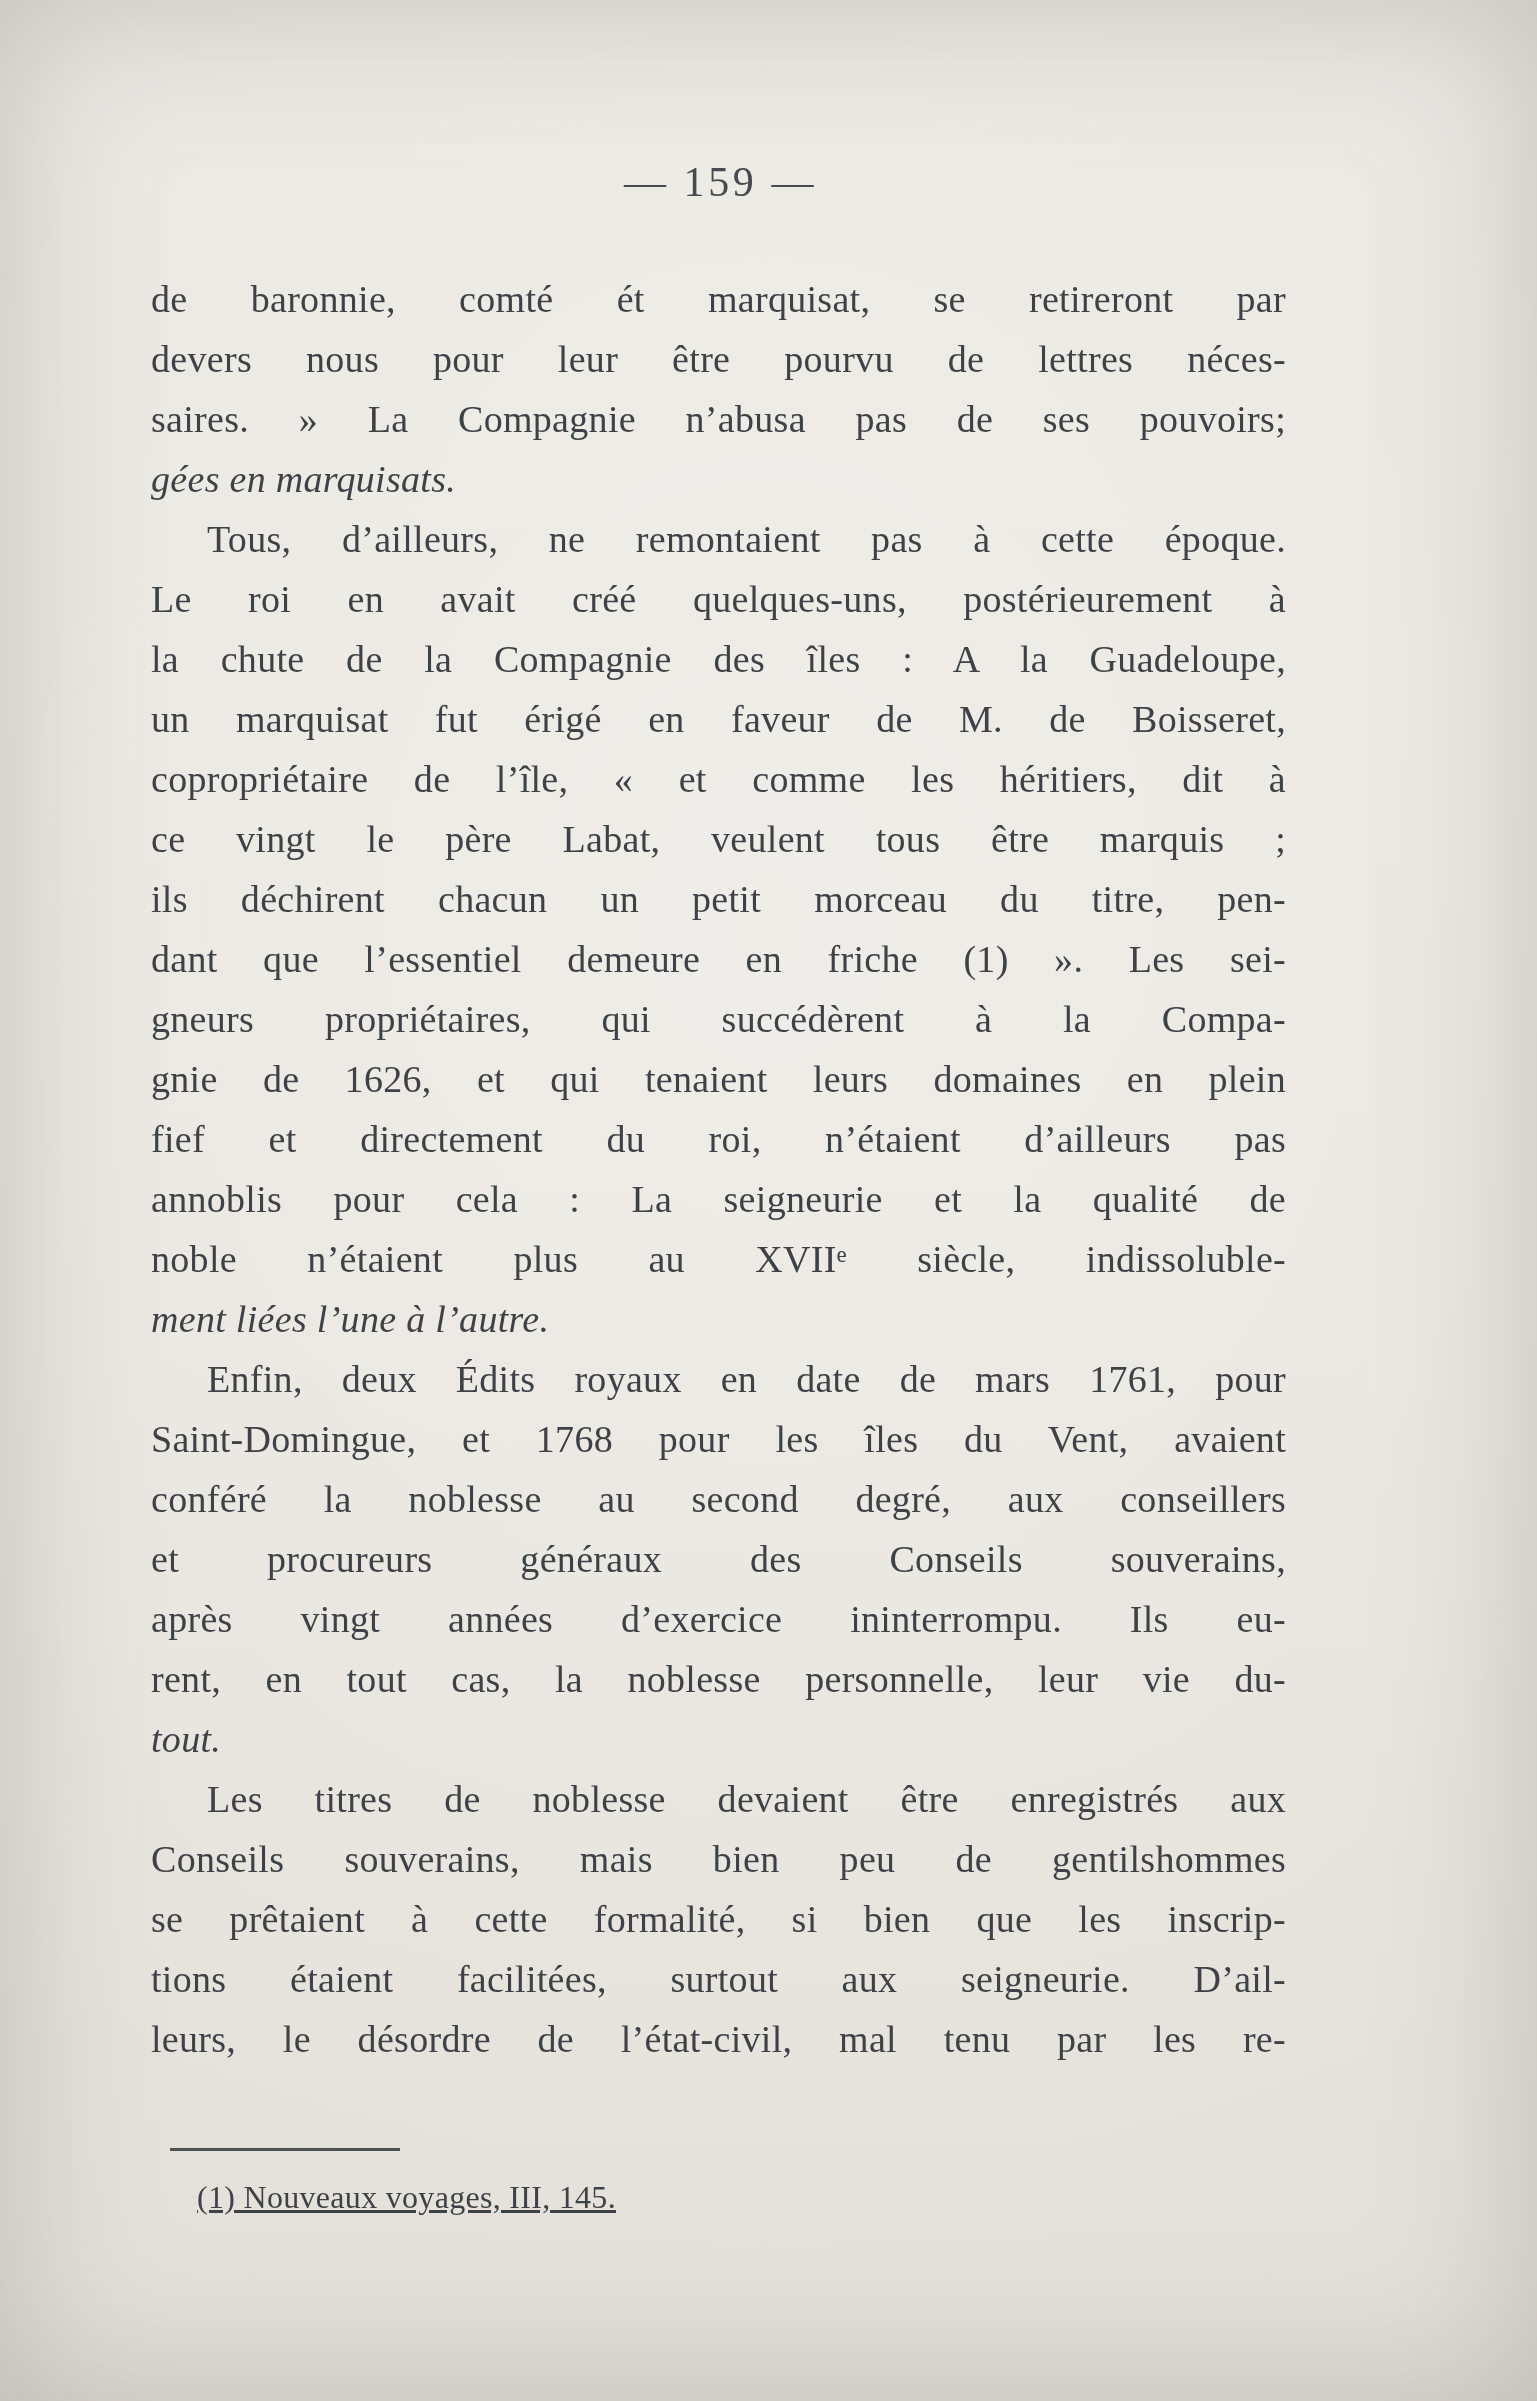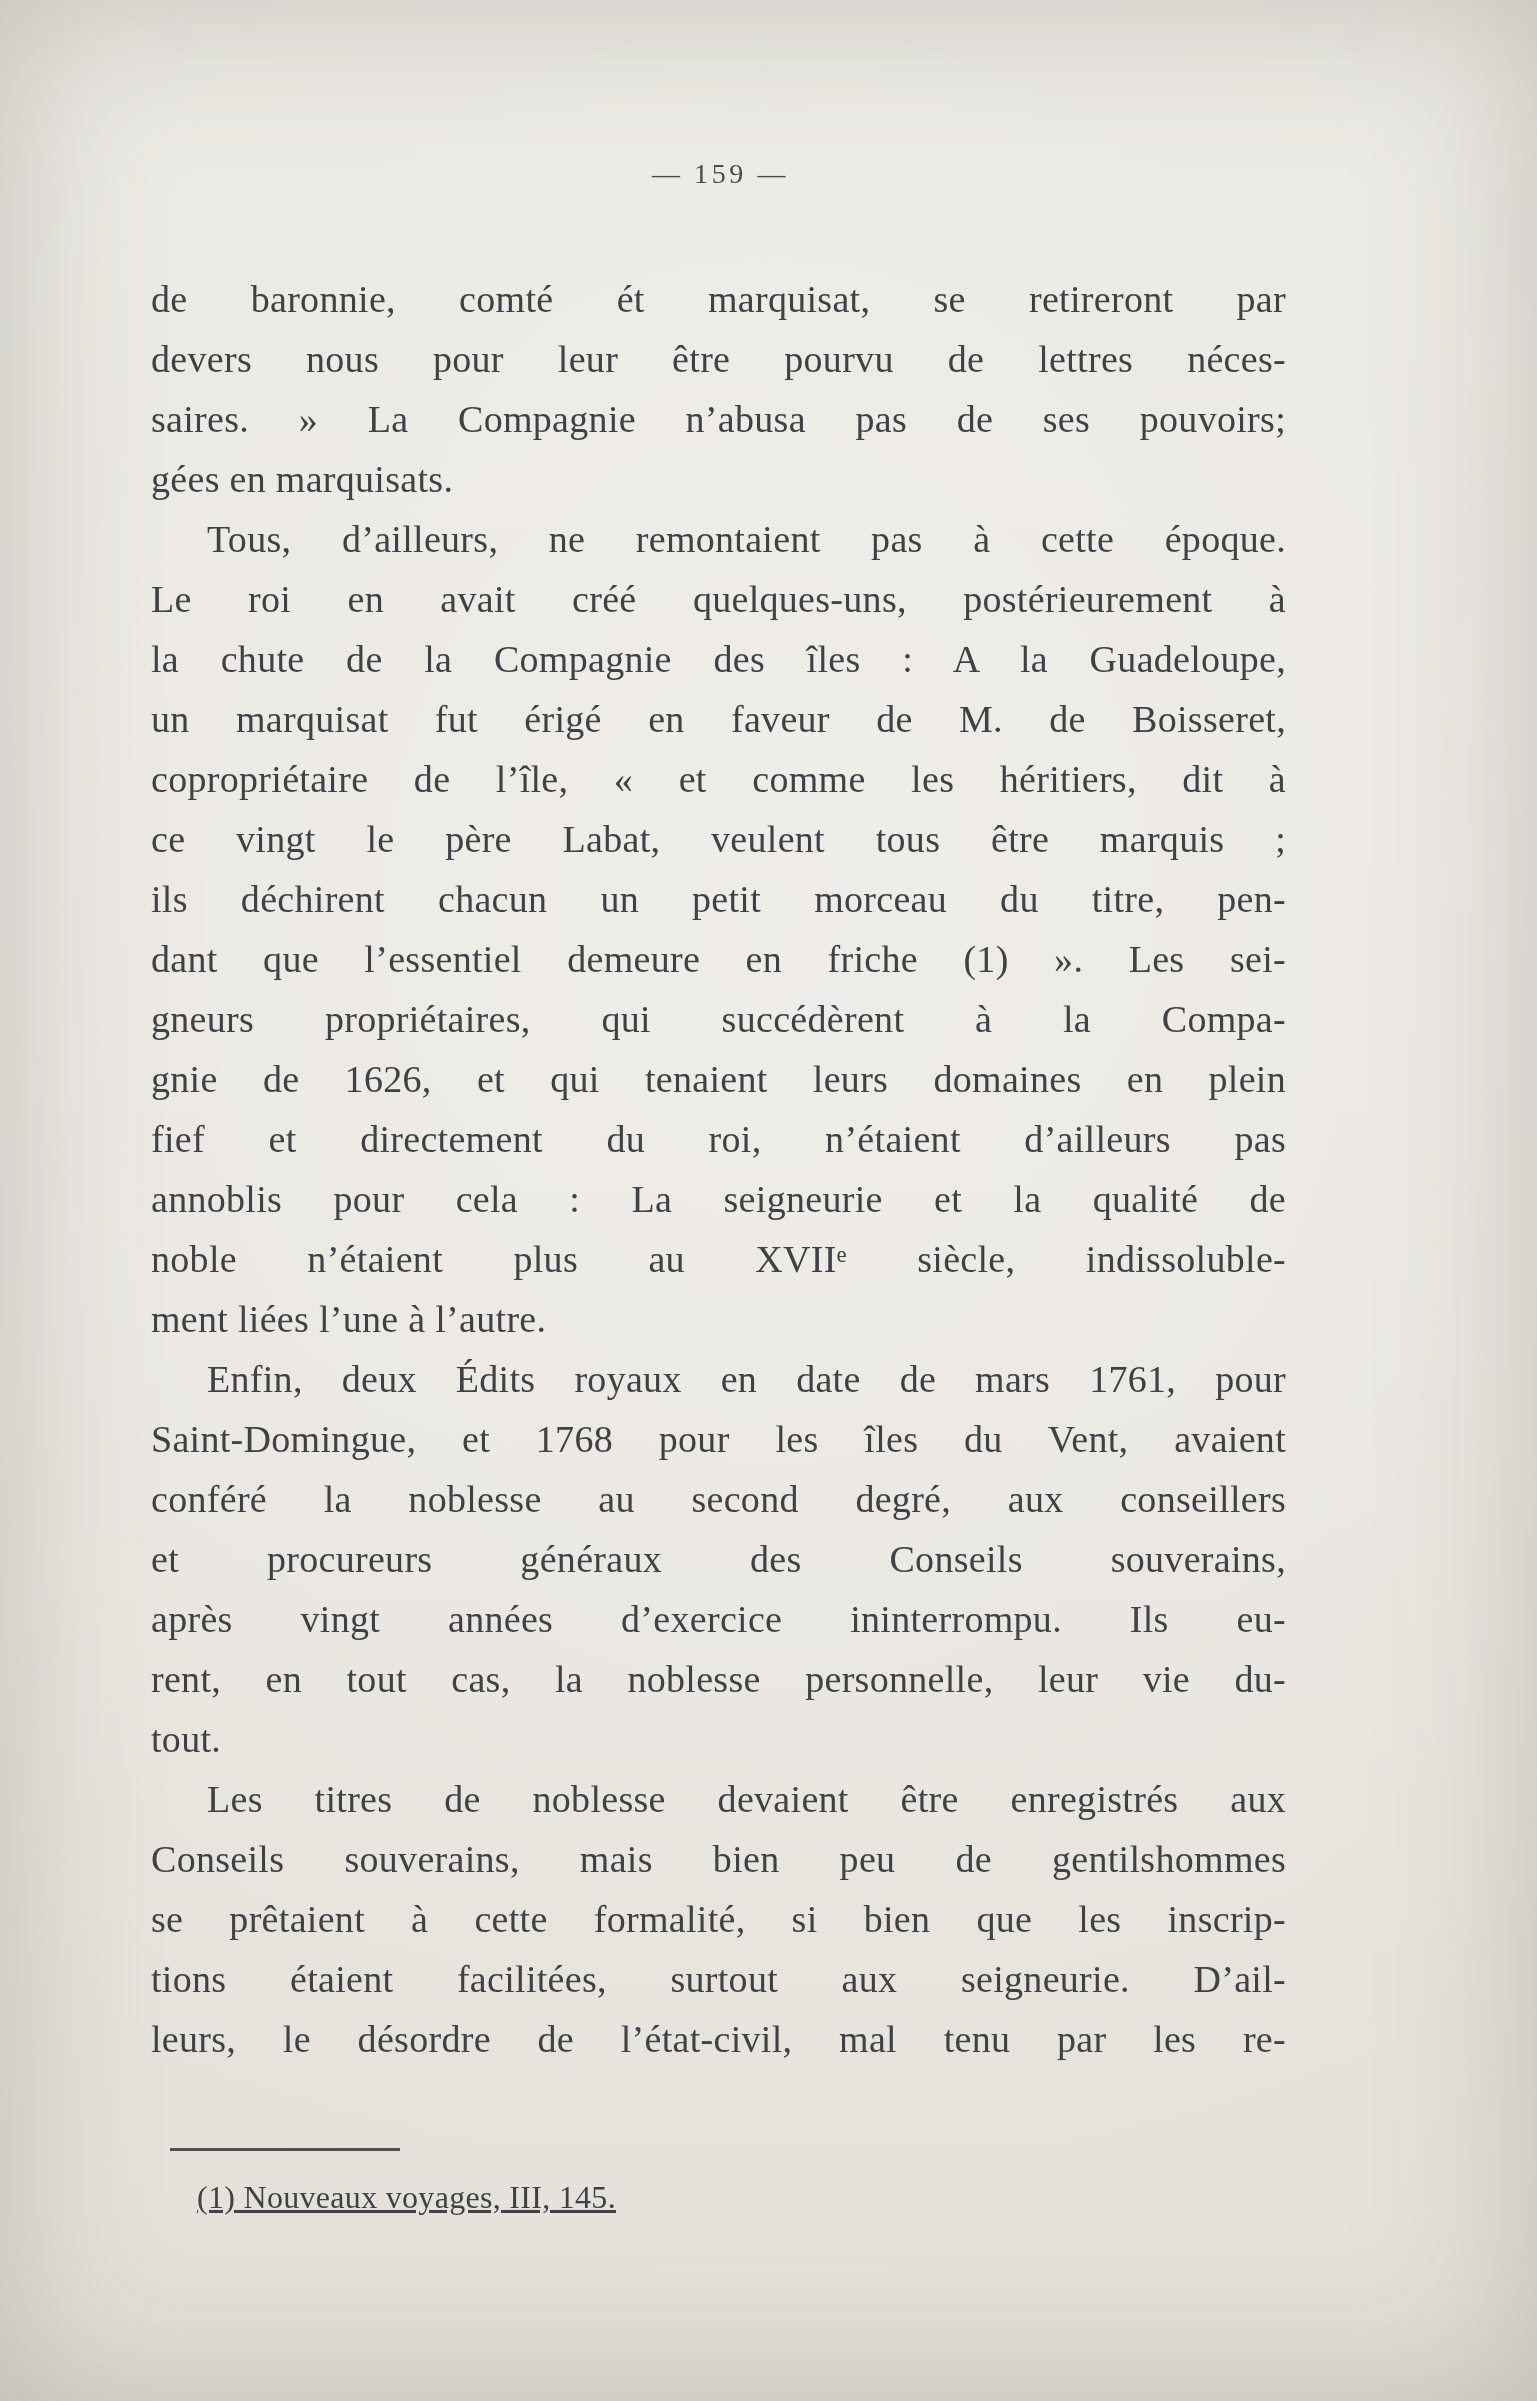--- a/index.html
+++ b/index.html
@@ -19,21 +19,21 @@
     box-shadow: inset 0 0 157px rgba(95, 90, 78, 0.28);
     font-family: "Liberation Serif", "DejaVu Serif", serif;
     color: #3e4145;
   }
   .page-number {
     position: absolute;
     top: 158px;
     left: 153px;
     width: 1135px;
     text-align: center;
-    font-size: 28px;
+    font-size: 42px;
     letter-spacing: 3.6px;
     color: #474a4f;
   }
   .text-body {
     position: absolute;
     left: 151px;
     top: 269px;
     width: 1135px;
     font-size: 38px;
     letter-spacing: 0.3px;
@@ -42,20 +42,21 @@
     height: 60px;
     line-height: 60px;
     text-align: justify;
     text-align-last: justify;
   }
   .line.indent {
     text-indent: 56px;
   }
   .line.end {
     text-align-last: left;
+    font-style: italic;
   }
   .footnote-rule {
     position: absolute;
     left: 170px;
     top: 2148px;
     width: 230px;
     height: 2.9px;
     background: #4d5054;
   }
   .footnote {

